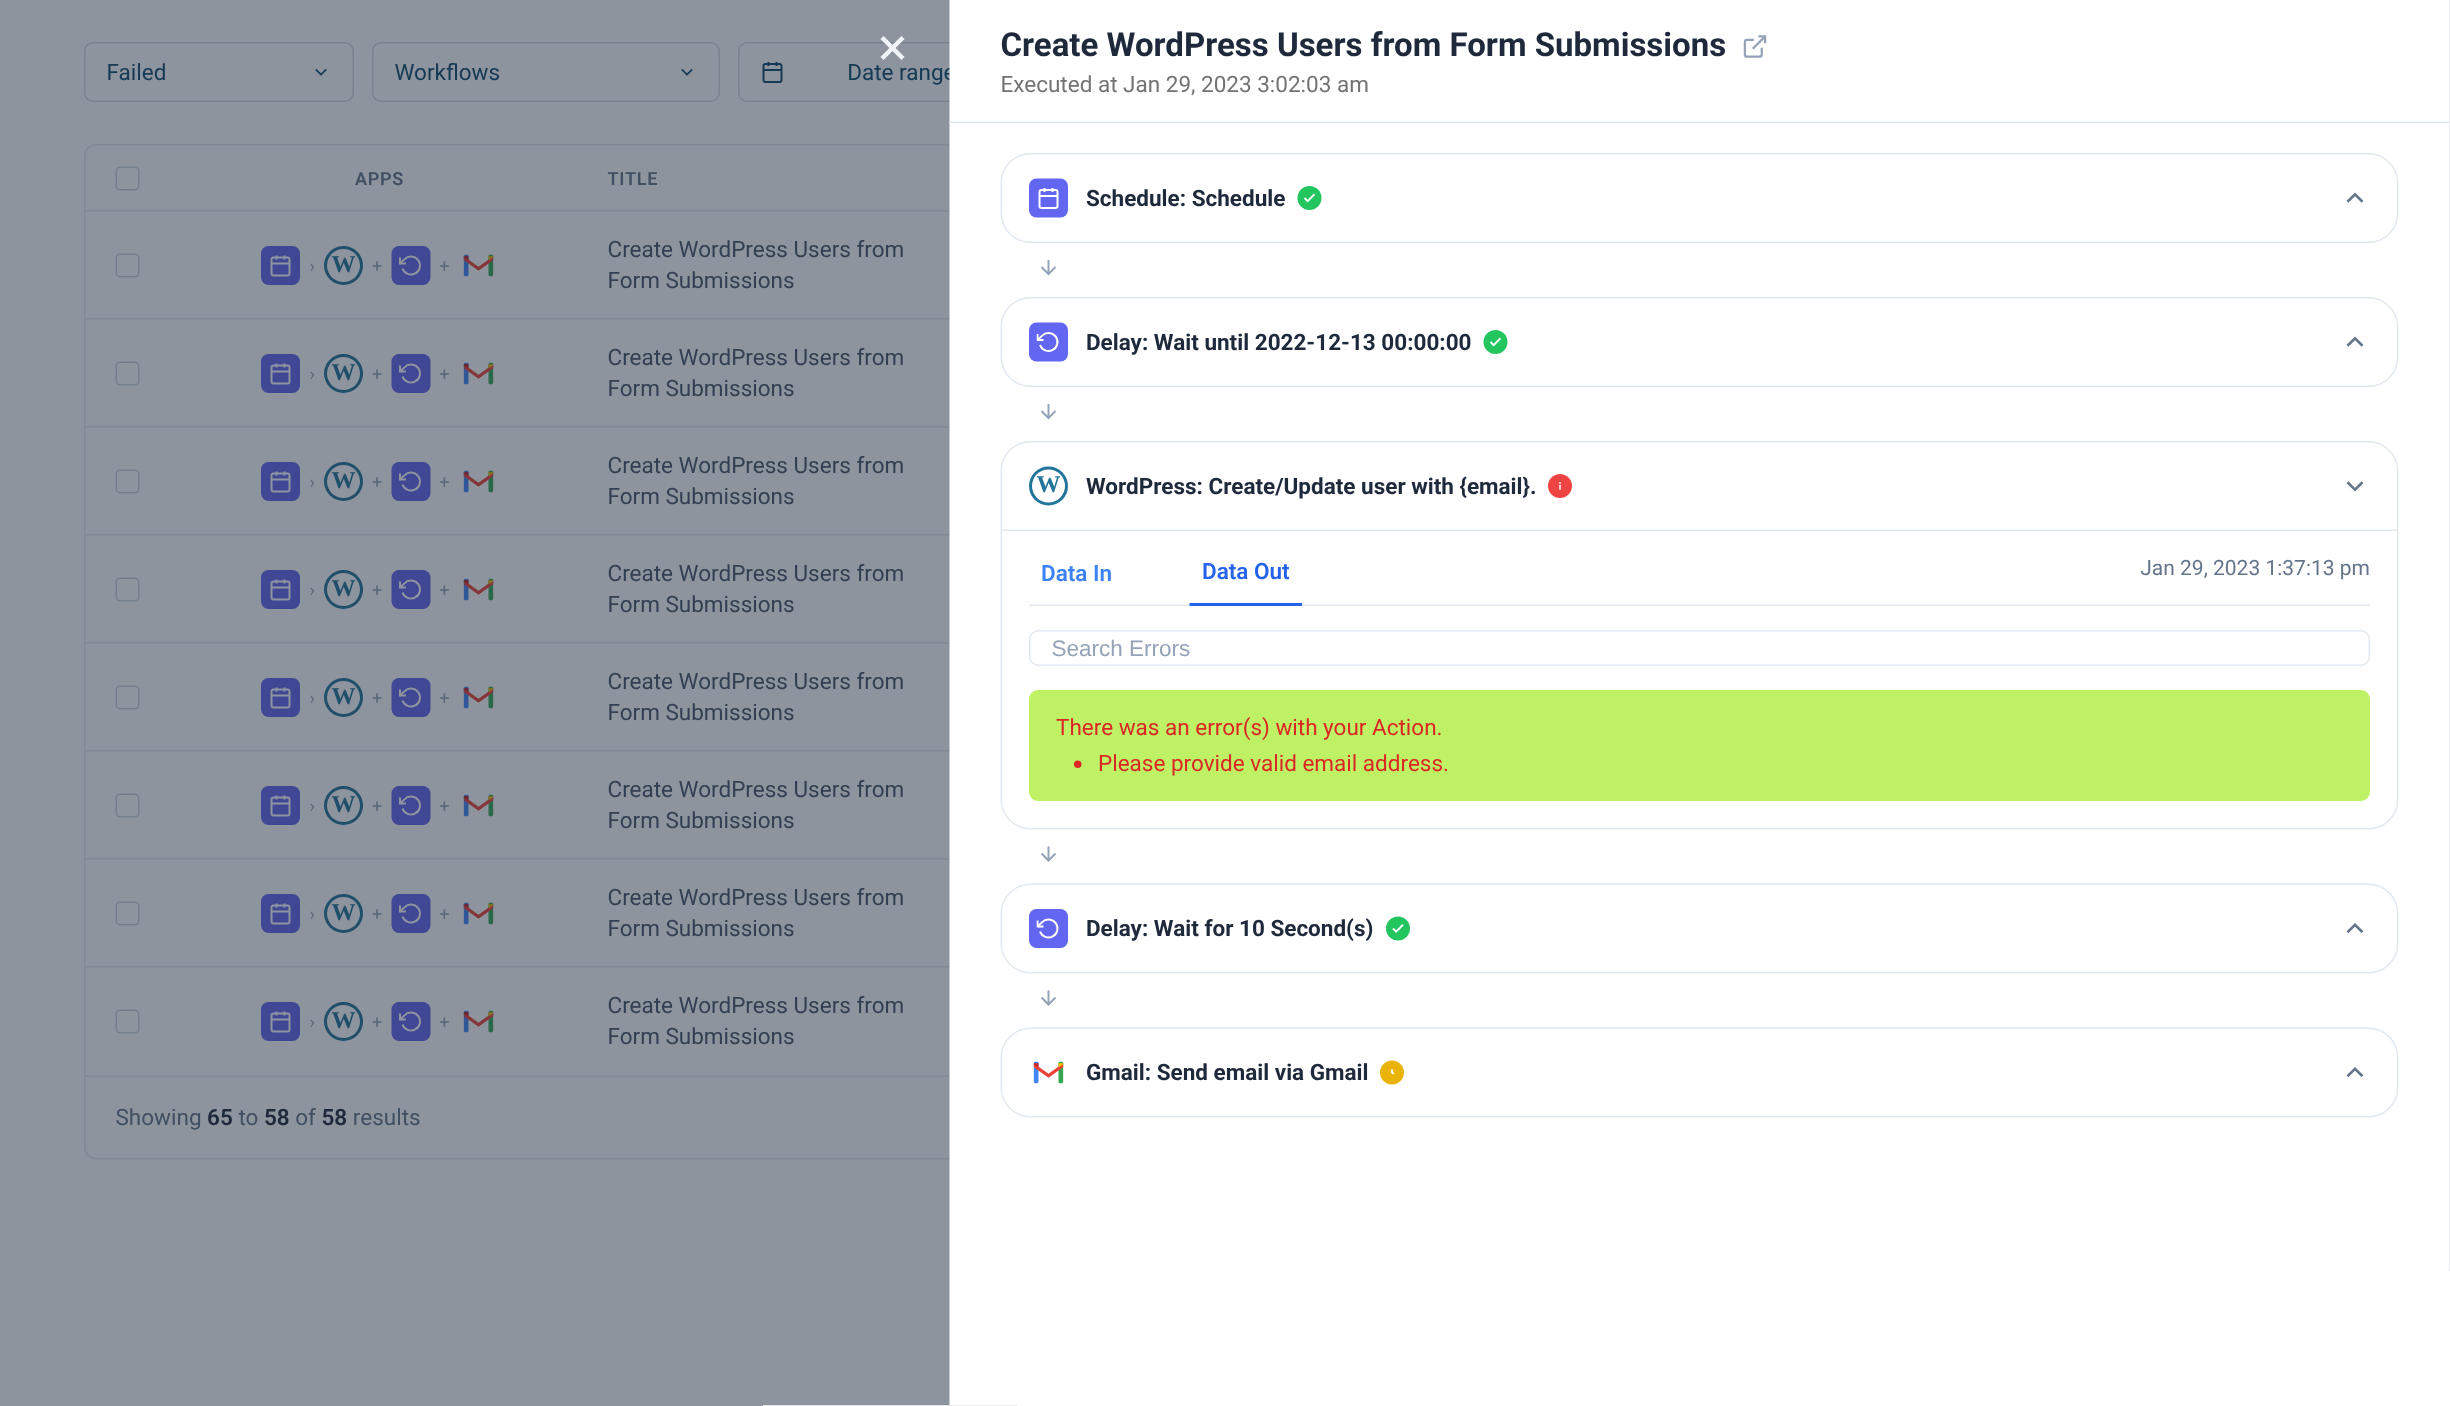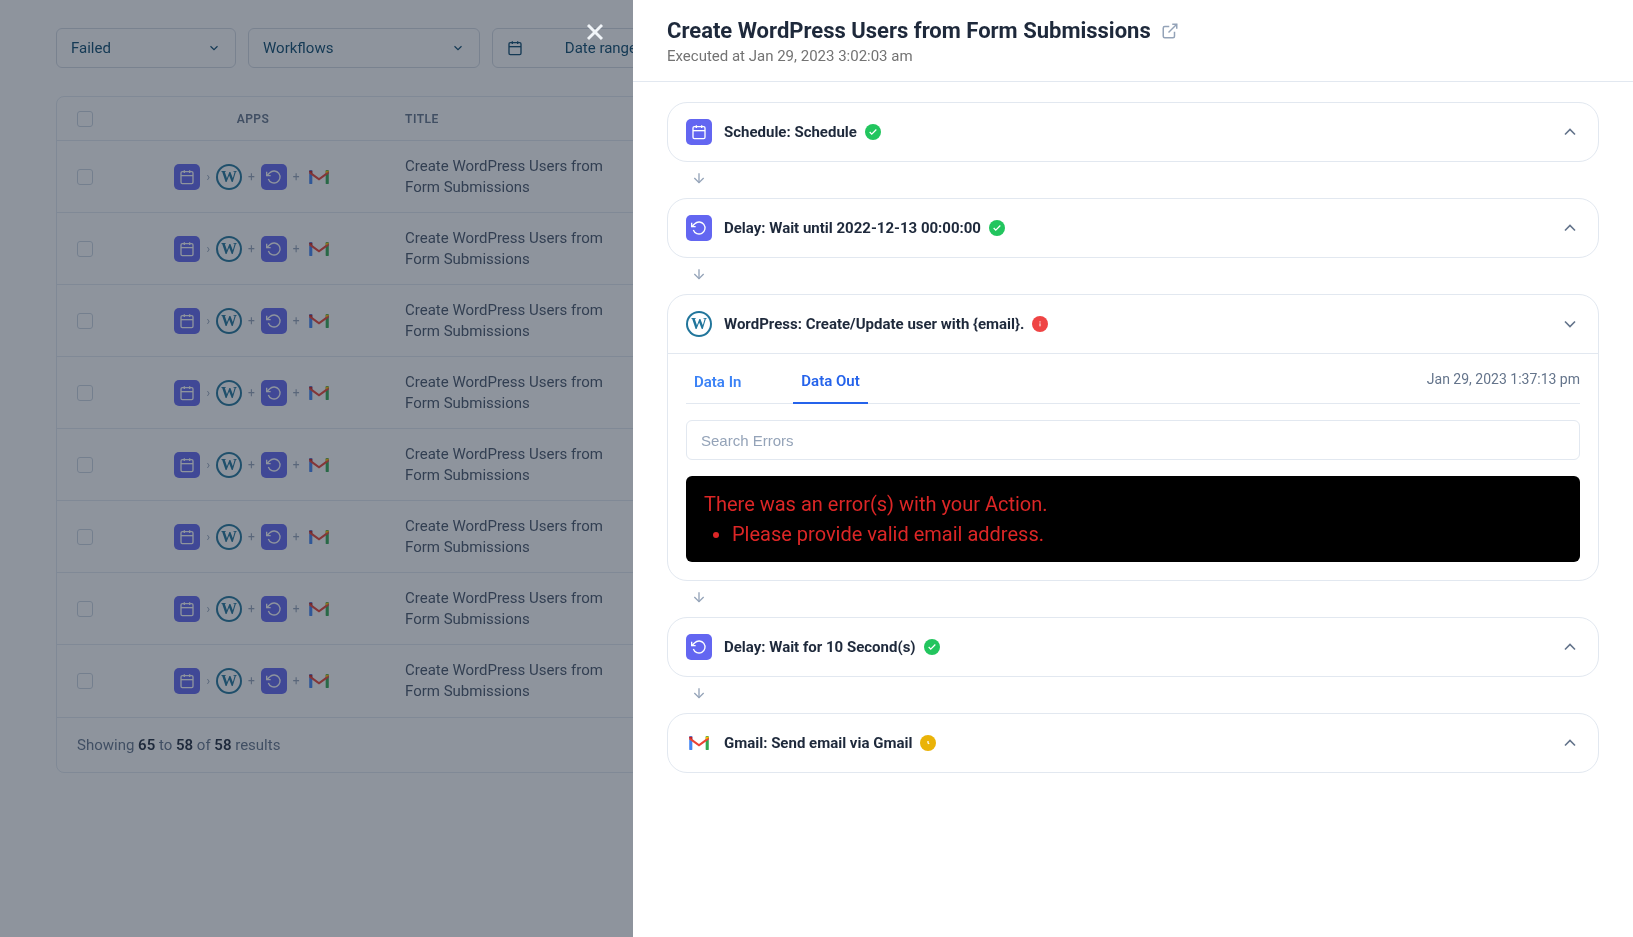--- a/index.html
+++ b/index.html
@@ -250,37 +250,37 @@
 }
 .tab-timestamp {
   margin-left: auto;
   font-size: 14px;
   color: #64748b;
   padding-bottom: 12px;
 }
 
 .search-input {
   width: 100%;
-  height: 40px;
+  height: 24px;
   margin-top: 16px;
   padding: 0 14px;
   border: 1px solid #e2e8f0;
   border-radius: 6px;
   font-size: 15px;
   color: #7f1d1d;
 }
 .search-input::placeholder { color: #94a3b8; }
 
 .error-box {
   margin-top: 16px;
   padding: 16px 18px;
-  background: #000000;
+  background: #bef264;
   border-radius: 6px;
   color: #dc2626;
-  font-size: 20px;
+  font-size: 15px;
 }
 .error-box ul {
   margin-top: 6px;
   padding-left: 28px;
 }
 .error-box li { margin-top: 2px; }
 
 
 .wp-circle {
   width: 26px; height: 26px;

